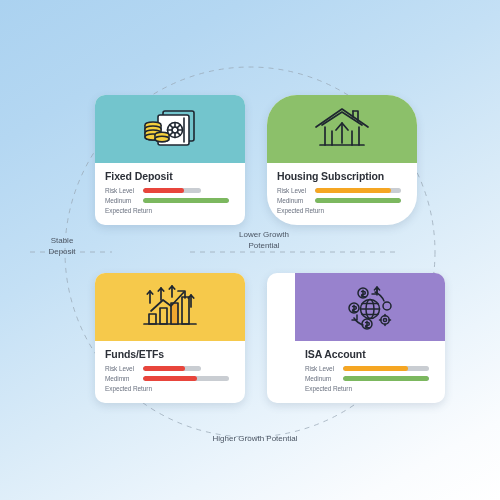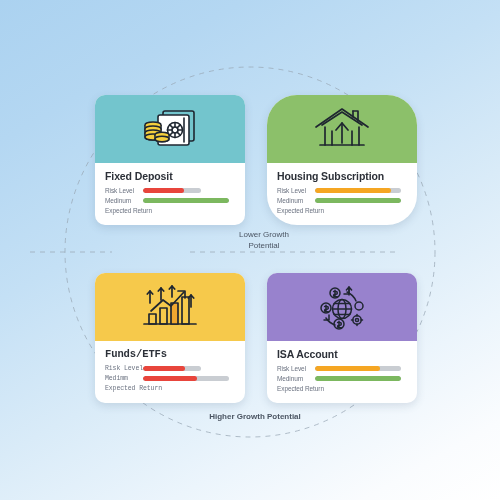--- a/index.html
+++ b/index.html
@@ -45,22 +45,22 @@
     height: 130px;
     border-radius: 10px;
     background: #ffffff;
     box-shadow: 0 3px 9px rgba(60, 90, 120, 0.16);
     overflow: hidden;
     display: flex;
     flex-direction: column;
   }
   .card-fixed-deposit        { left: 95px;  top: 95px; }
   .card-housing-subscription { left: 267px; top: 95px; border-radius: 30px; }
-  .card-funds-etfs           { left: 95px;  top: 273px; font-family: Liberation Mono, monospace; }
-  .card-isa-account          { left: 267px; top: 273px; }
+  .card-funds-etfs           { left: 95px;  top: 273px; }
+  .card-isa-account          { left: 267px; top: 273px; padding-left: 28px; }
 
   .card-header {
     height: 68px;
     flex: none;
     display: flex;
     align-items: center;
     justify-content: center;
   }
   .card-header svg { display: block; }
 
@@ -118,21 +118,21 @@
     position: absolute;
     font-size: 8px;
     color: #4b5563;
     text-align: center;
     line-height: 1.35;
     white-space: pre-line;
   }
   .caption-left   { left: 22px;  top: 236px; width: 80px; }
   .caption-right  { left: 402px; top: 236px; width: 80px; }
   .caption-center { left: 209px; top: 230px; width: 110px; }
-  .caption-bottom { left: 175px; top: 412px; width: 160px; font-weight: bold; }
+  .caption-bottom { left: 175px; top: 434px; width: 160px; }
 </style>
 </head>
 <body>
 
 <div id="stage">
 
   <svg class="connector-svg" viewBox="0 0 500 500">
     <circle cx="250" cy="252" r="185" fill="none" stroke="#9aa8b5" stroke-width="1" stroke-dasharray="5 5" opacity="0.75"></circle>
     <line x1="30" y1="252" x2="112" y2="252" stroke="#9aa8b5" stroke-width="1" stroke-dasharray="5 5" opacity="0.75"></line>
     <line x1="190" y1="252" x2="395" y2="252" stroke="#9aa8b5" stroke-width="1" stroke-dasharray="5 5" opacity="0.75"></line>
@@ -308,17 +308,19 @@
       <div class="metric-row">
         <span class="metric-label">Medinum</span>
         <span class="bar-track" style="width:86px">
           <span class="bar-fill" style="width:100%;background:#7cb85f"></span>
         </span>
       </div>
       <div class="metric-foot">Expected Return</div>
     </div>
   </div>
 
+  <div class="caption caption-left">Stable
+Deposit</div>
   <div class="caption caption-center">Lower Growth
 Potential</div>
   <div class="caption caption-bottom">Higher Growth Potential</div>
 
 </div>
 
 </body></html>

